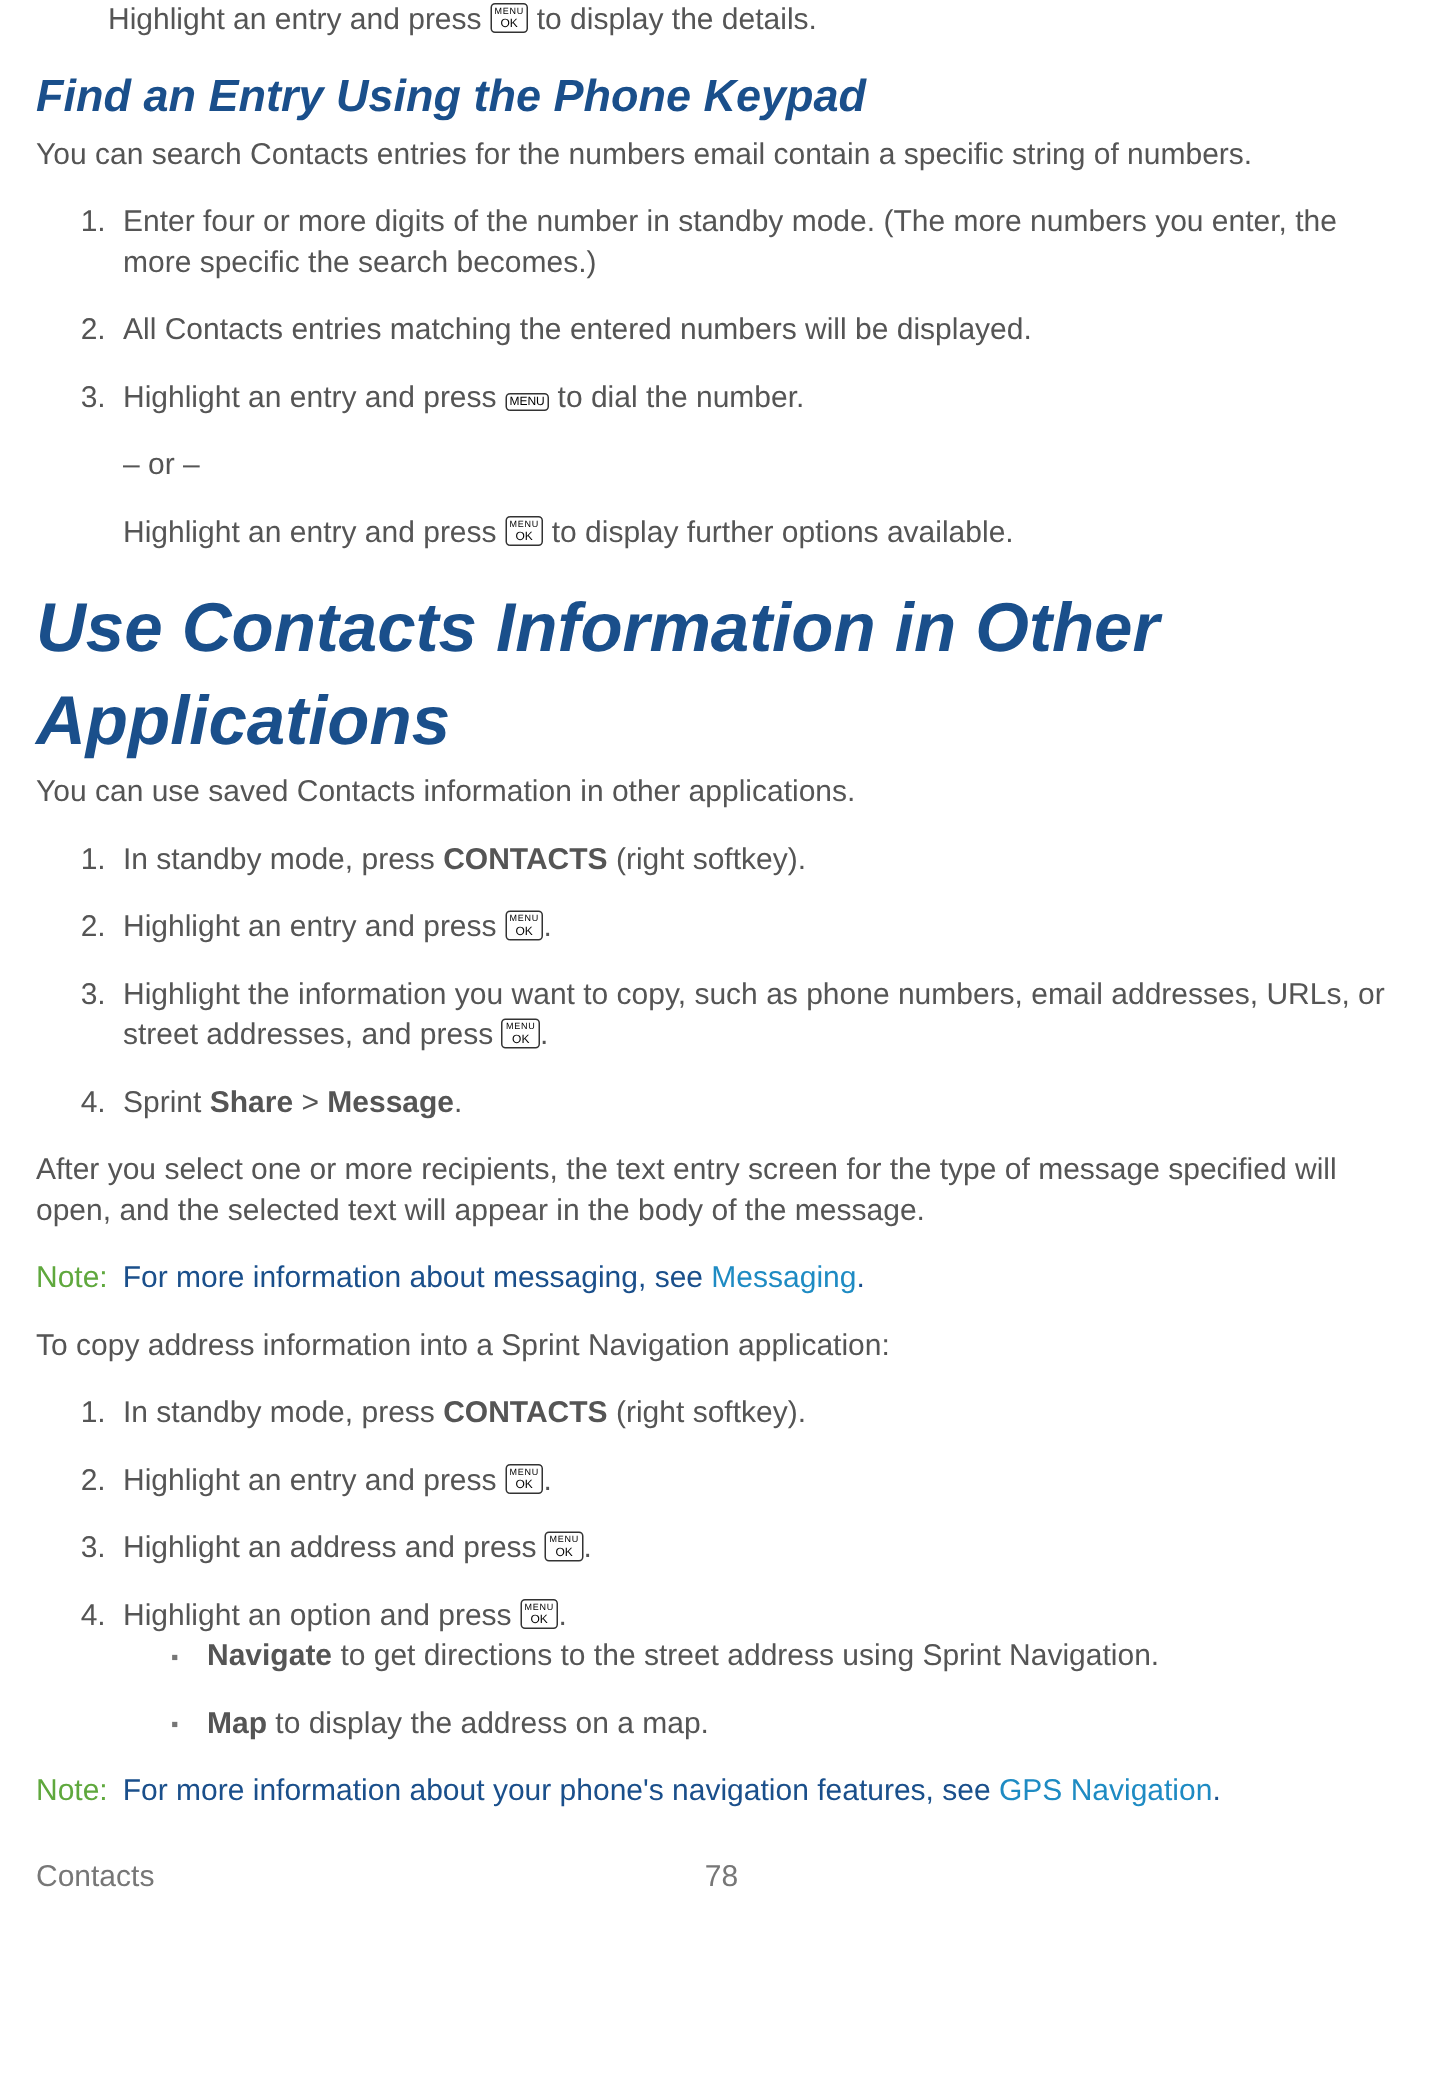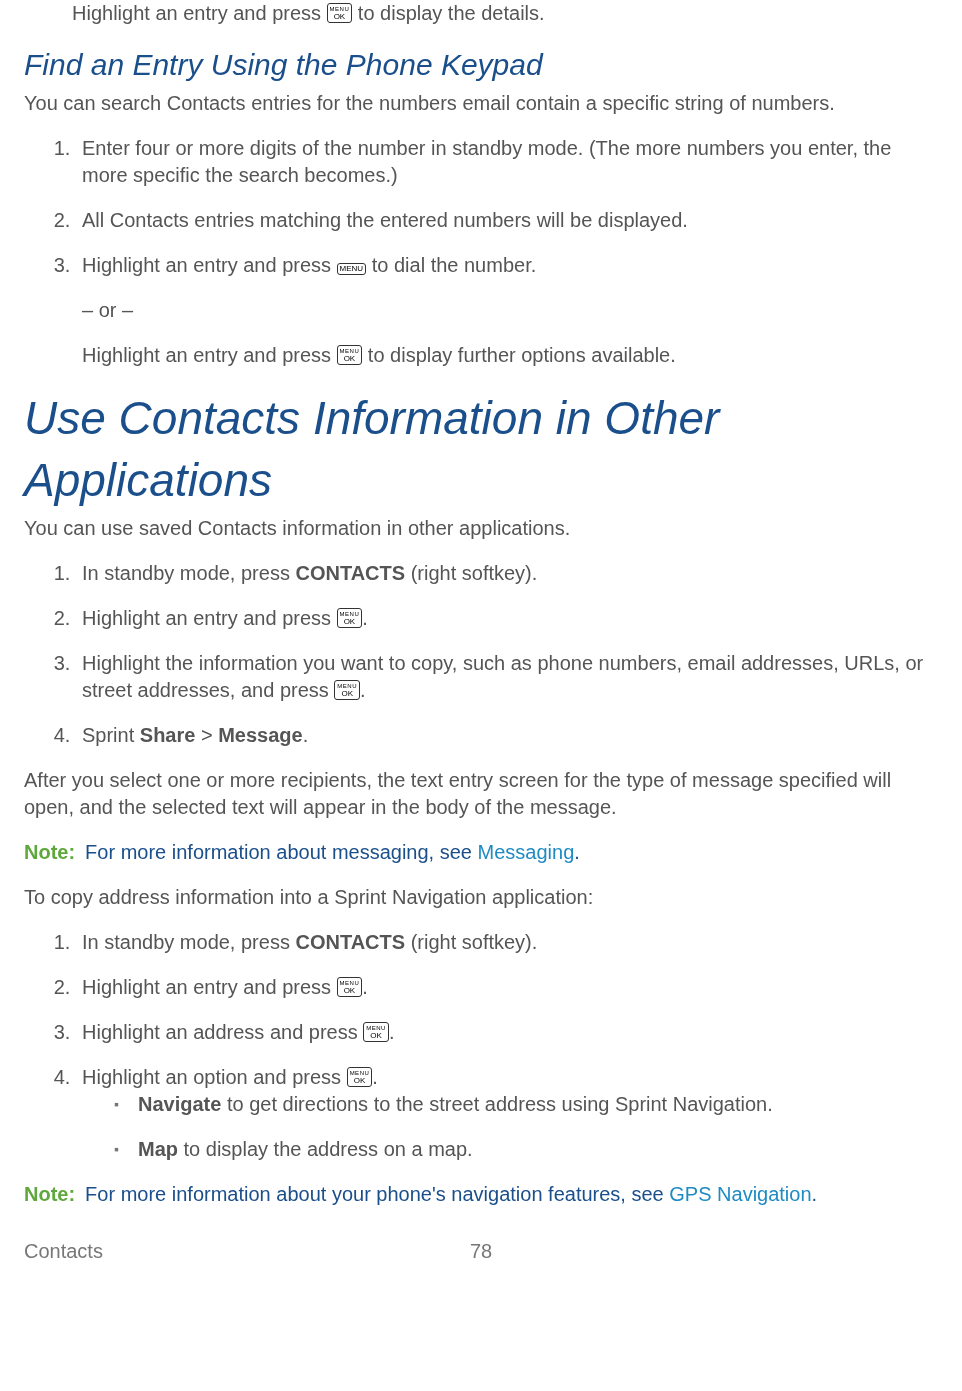--- a/index.html
+++ b/index.html
@@ -12,21 +12,21 @@
     width: 962px;
     box-sizing: border-box;
   }
   .page {
     width: 914px;
   }
   p { margin: 0 0 18px 0; }
   h2 {
     font-family: Arial, Helvetica, sans-serif;
     font-style: italic;
-    font-weight: normal;
+    font-weight: bold;
     color: #1a4f8b;
     margin: 10px 0 4px 0;
   }
   .h-small { font-size: 30px; }
   .h-large { font-size: 46px; }
   ol.numbered {
     margin: 0 0 18px 0;
     padding-left: 52px;
   }
   ol.numbered > li {
@@ -62,21 +62,21 @@
     text-align: center;
     line-height: 8px;
     padding: 1px 2px 1px 2px;
     vertical-align: 1px;
     font-family: Arial, sans-serif;
     min-width: 16px;
   }
   .key .top { display:block; font-size:6px; letter-spacing:0.5px; }
   .key .bot { display:block; font-size:8px; }
   .bold { font-weight: bold; color: #555; }
-  .note-label { color: #5fa83d; font-weight: bold; margin-right: 10px; margin-top: 24px; }
+  .note-label { color: #5fa83d; font-weight: normal; margin-right: 10px; margin-top: 24px; }
   .note-text { color: #1a4f8b; }
   .link { color: #1e8bc3; }
   .footer-center { position:absolute; left:50%; transform:translateX(-50%);}
   .footer-wrap { position: relative; margin-top: 30px; color:#777; font-size:20px; height:24px;}
 </style>
 </head>
 <body>
 <div class="page">
 
 <p style="margin-left:48px; margin-top:0;">

